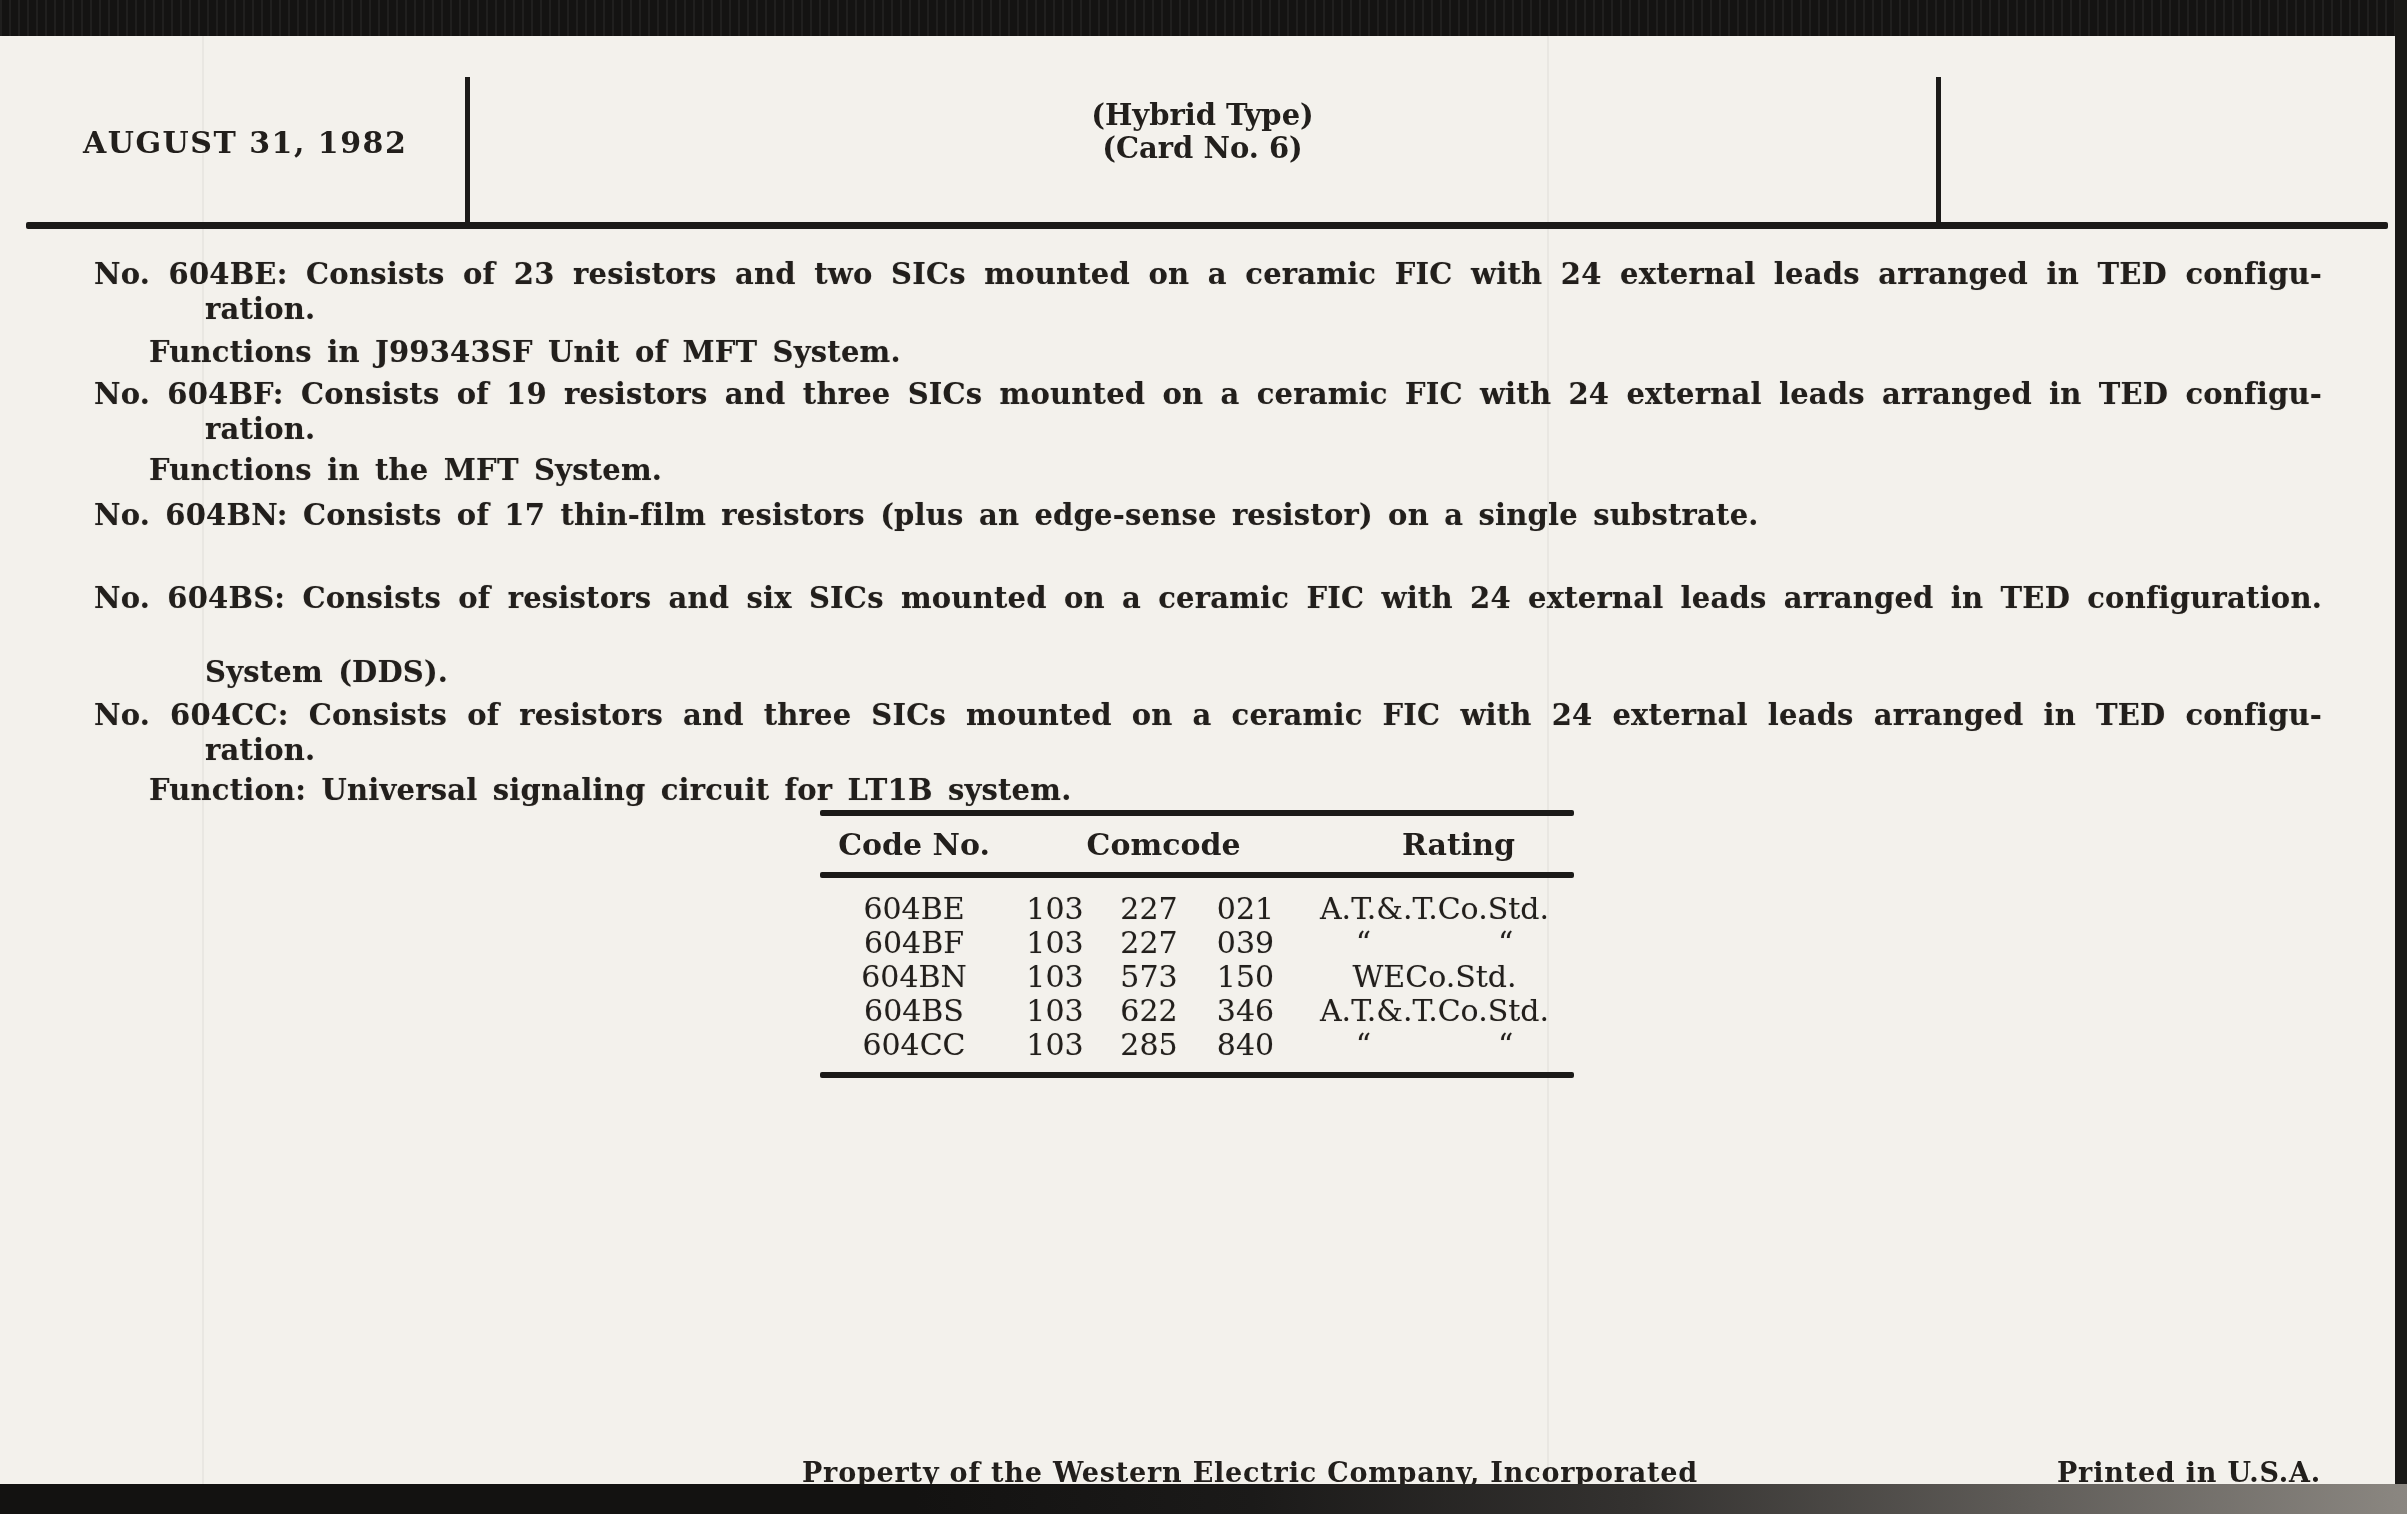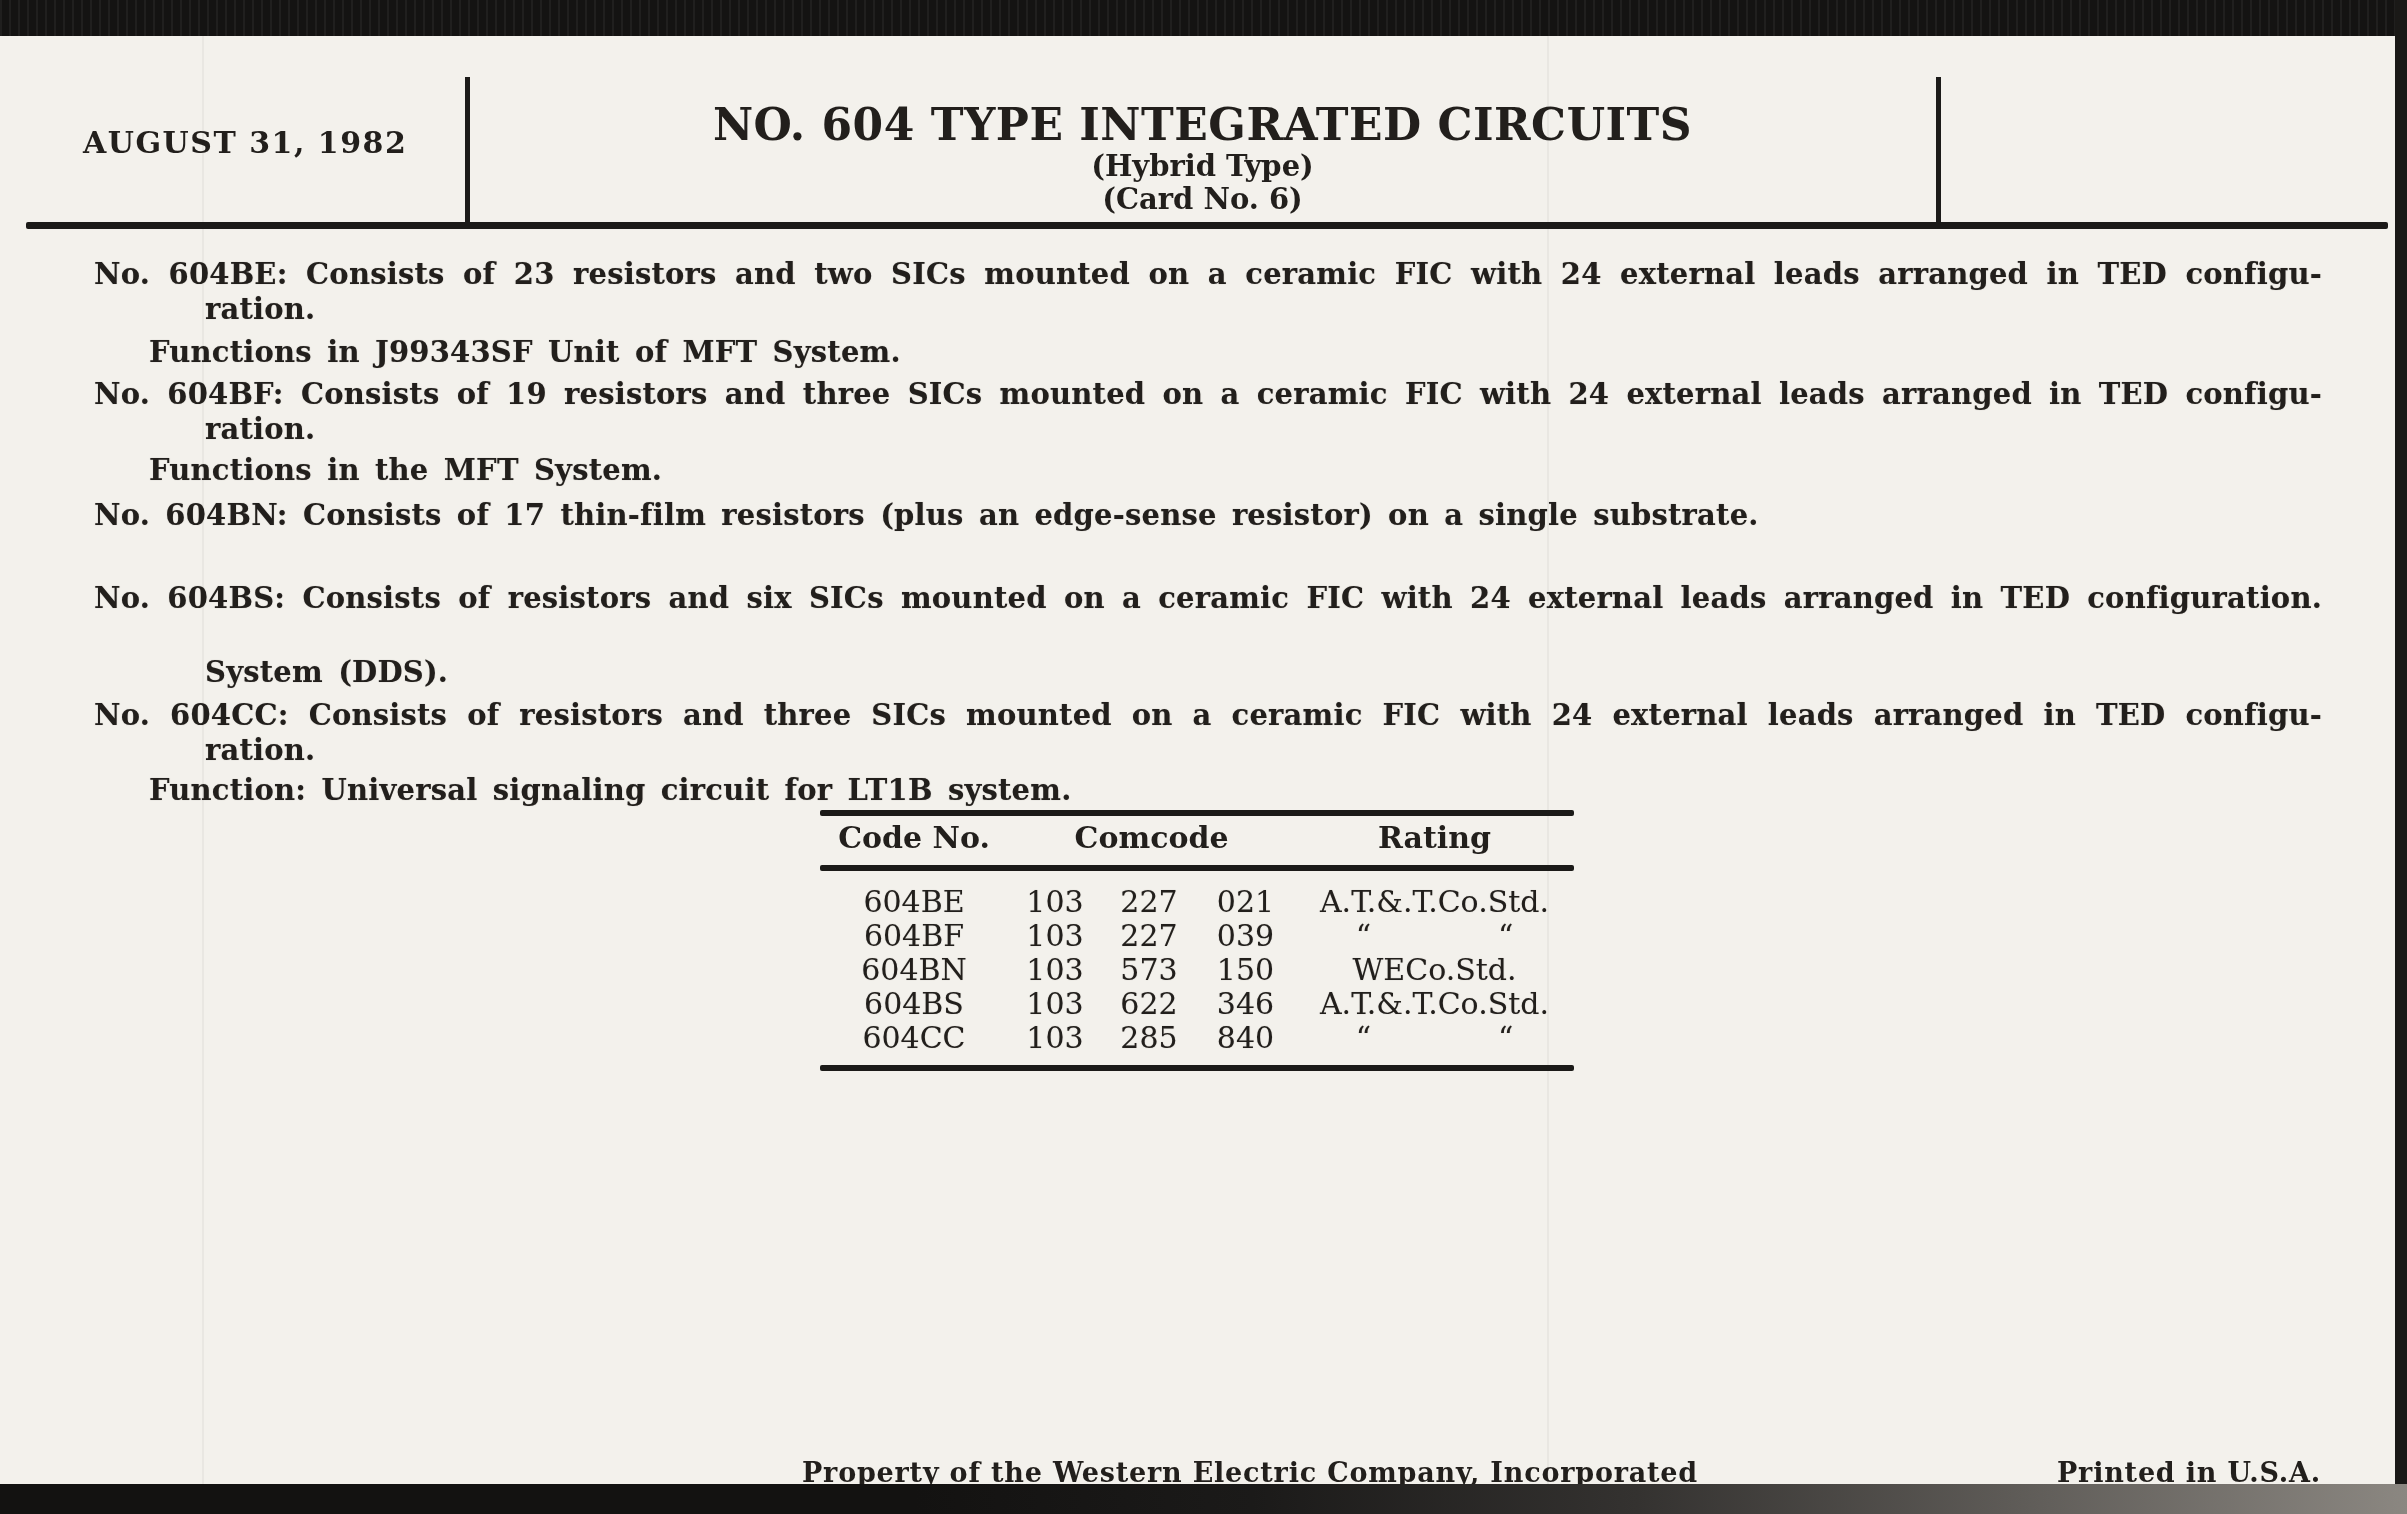--- a/index.html
+++ b/index.html
@@ -52,21 +52,21 @@
   }
   .lm  { left:94px;  }   
   .lf  { left:149px; }   
   .lc  { left:205px; }   
 
   
   .rtable { position:absolute; left:820px; top:810px; width:754px; }
   .t-rule { height:6px; background:#1b1a18; border-radius:2px; }
   .t-head {
     display:grid; grid-template-columns:188px 287px 279px;
-    padding:4px 0 10px; font-size:30px; font-weight:bold;
+    padding:11px 0 10px; font-size:30px; font-weight:bold;gap:12px;
   }
   .t-head > div { text-align:center; }
   .t-bodypad { padding:14px 0 10px; }
   .t-row {
     display:grid; grid-template-columns:188px 94px 94px 99px 279px;
     font-size:30px; font-weight:normal; line-height:34px;
   }
   .t-row > div { text-align:center; text-shadow:0 0 1px rgba(45,40,34,0.3); }
   .ditto { display:flex; justify-content:center; gap:127px; }
 
@@ -88,21 +88,20 @@
   <div class="top-bar"></div>
   <div class="right-strip"></div>
   <div class="scan-line-v" style="left:202px;"></div>
   <div class="scan-line-v" style="left:1547px;"></div>
 
   <div class="date">AUGUST 31, 1982</div>
   <div class="vline left"></div>
   <div class="vline right"></div>
 
   <div class="center-head">
-    <div class="doc-title">NO. 604 TYPE INTEGRATED CIRCUITS</div>
     <div class="doc-sub">(Hybrid Type)</div>
     <div class="doc-sub">(Card No. 6)</div>
   </div>
 
 
   <div class="header-rule"></div>
 
   <div class="bline lm just" style="top:257px;">No. 604BE: Consists of 23 resistors and two SICs mounted on a ceramic FIC with 24 external leads arranged in TED configu-</div>
   <div class="bline lc" style="top:292px;">ration.</div>
   <div class="bline lf" style="top:335px;">Functions in J99343SF Unit of MFT System.</div>

